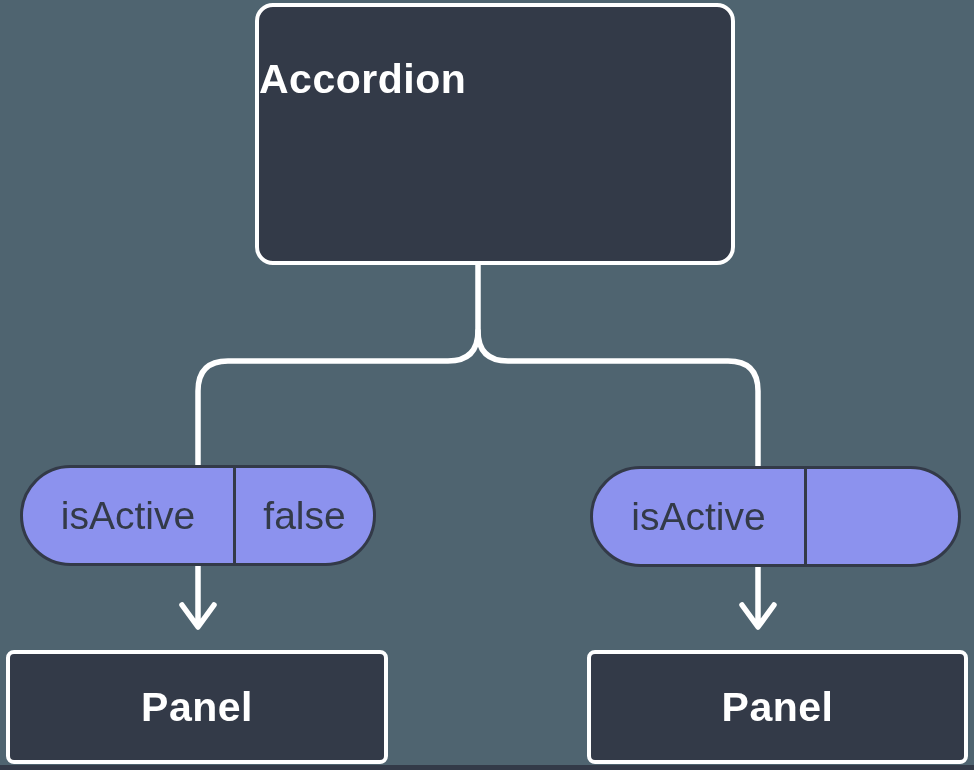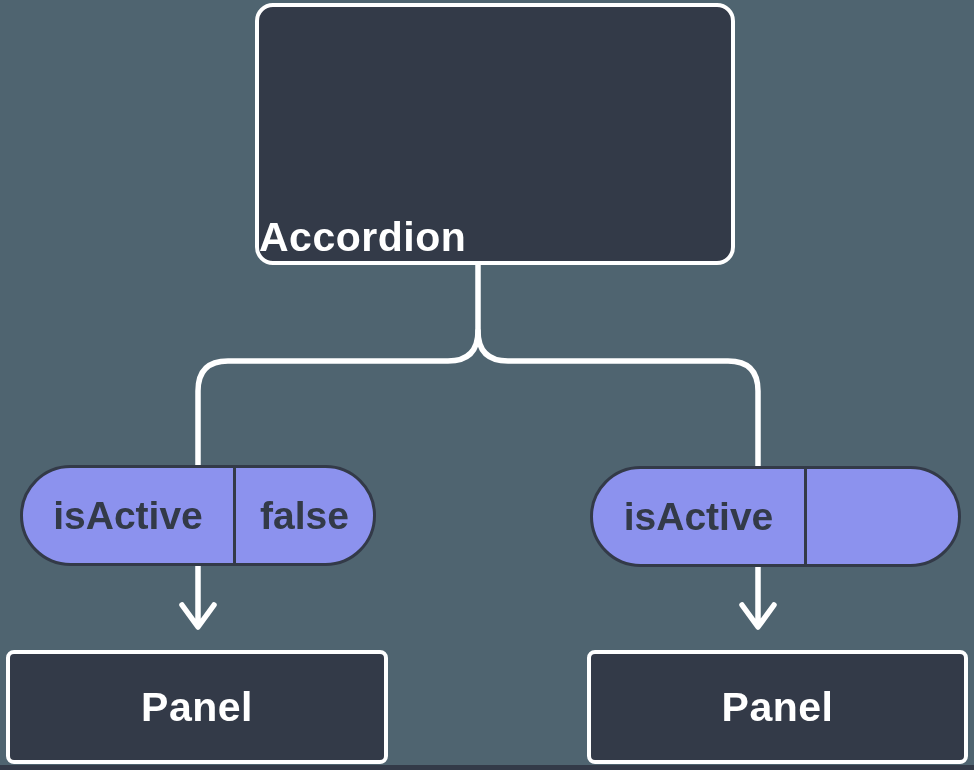--- a/index.html
+++ b/index.html
@@ -34,21 +34,21 @@
     stroke-width:5.5;
     stroke-linecap:round;
     stroke-linejoin:round;
   }
   
   .node{
     position:absolute;
     background:var(--node-fill);
     border:4px solid var(--node-border);
     z-index:1;
-    display:flex;flex-direction:row;align-items:flex-end;
+    display:flex;flex-direction:column;align-items:flex-start;
   }
   .node-root{
     left:255px;top:3px;width:480px;height:262px;
     border-radius:18px;
     padding-top:48px;
   }
   .node-title{
     color:var(--title-text);
     font-size:41px;
     font-weight:600;
@@ -80,21 +80,20 @@
     position:absolute;
     height:101px;
     background:var(--accent-fill);
     border:3px solid var(--dark-text);
     border-radius:51px;
     display:flex;
     overflow:hidden;
     color:var(--dark-text);
     font-size:39px;
     z-index:1;
-    font-weight:bold;
   }
   .prop-pill .pill-name{
     border-right:3px solid var(--dark-text);
     display:flex;align-items:center;justify-content:center;
   }
   .prop-pill .pill-value{
     flex:1;
     display:flex;align-items:center;justify-content:center;
   }
   .prop-pill-left{left:20px;top:465px;width:356px;}

